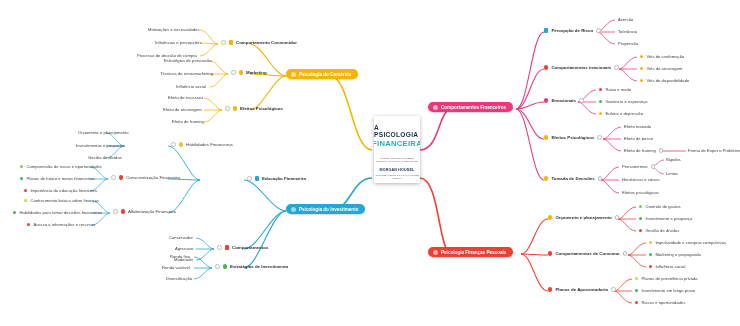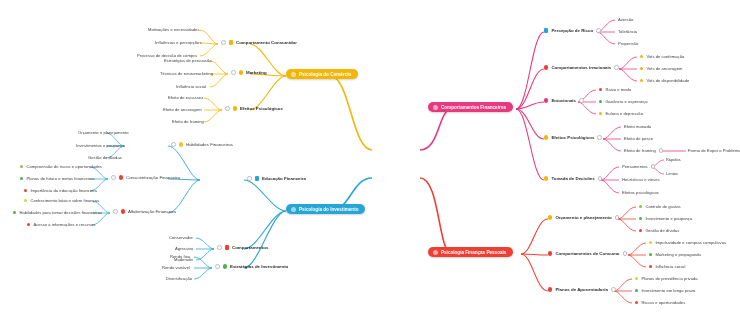--- a/index.html
+++ b/index.html
@@ -203,20 +203,29 @@
       </g>
 
       <g stroke="#ef3f33" stroke-width=".8">
         <path d="M614 291 C620 291 624 279 632 279"></path>
         <path d="M614 291 C620 291 624 291 632 291"></path>
         <path d="M614 291 C620 291 624 303 632 303"></path>
       </g>
     </g>
   </svg>
 
+  <div class="book" style="left:374px;top:116px;width:46px;height:67px;">
+    <div class="t1">A PSICOLOGIA</div>
+    <div class="t2">FINANCEIRA</div>
+    <div class="brain"></div>
+    <div class="sl">LIÇÕES ATEMPORAIS SOBRE FORTUNA, GANÂNCIA E FELICIDADE</div>
+    <div class="au">MORGAN HOUSEL</div>
+    <div class="au2">AUTOR BEST-SELLER DO THE WALL STREET JOURNAL</div>
+    <div class="pub"></div>
+  </div>
 
   <div class="cap yellow" style="left:286px;top:69px;">
     <span class="cico"></span>
     <span>Psicologia do Comércio</span>
   </div>
   <div class="cap blue" style="left:286px;top:204px;">
     <span class="cico"></span>
     <span>Psicologia do Investimento</span>
   </div>
   <div class="cap pink" style="left:428px;top:102px;">

